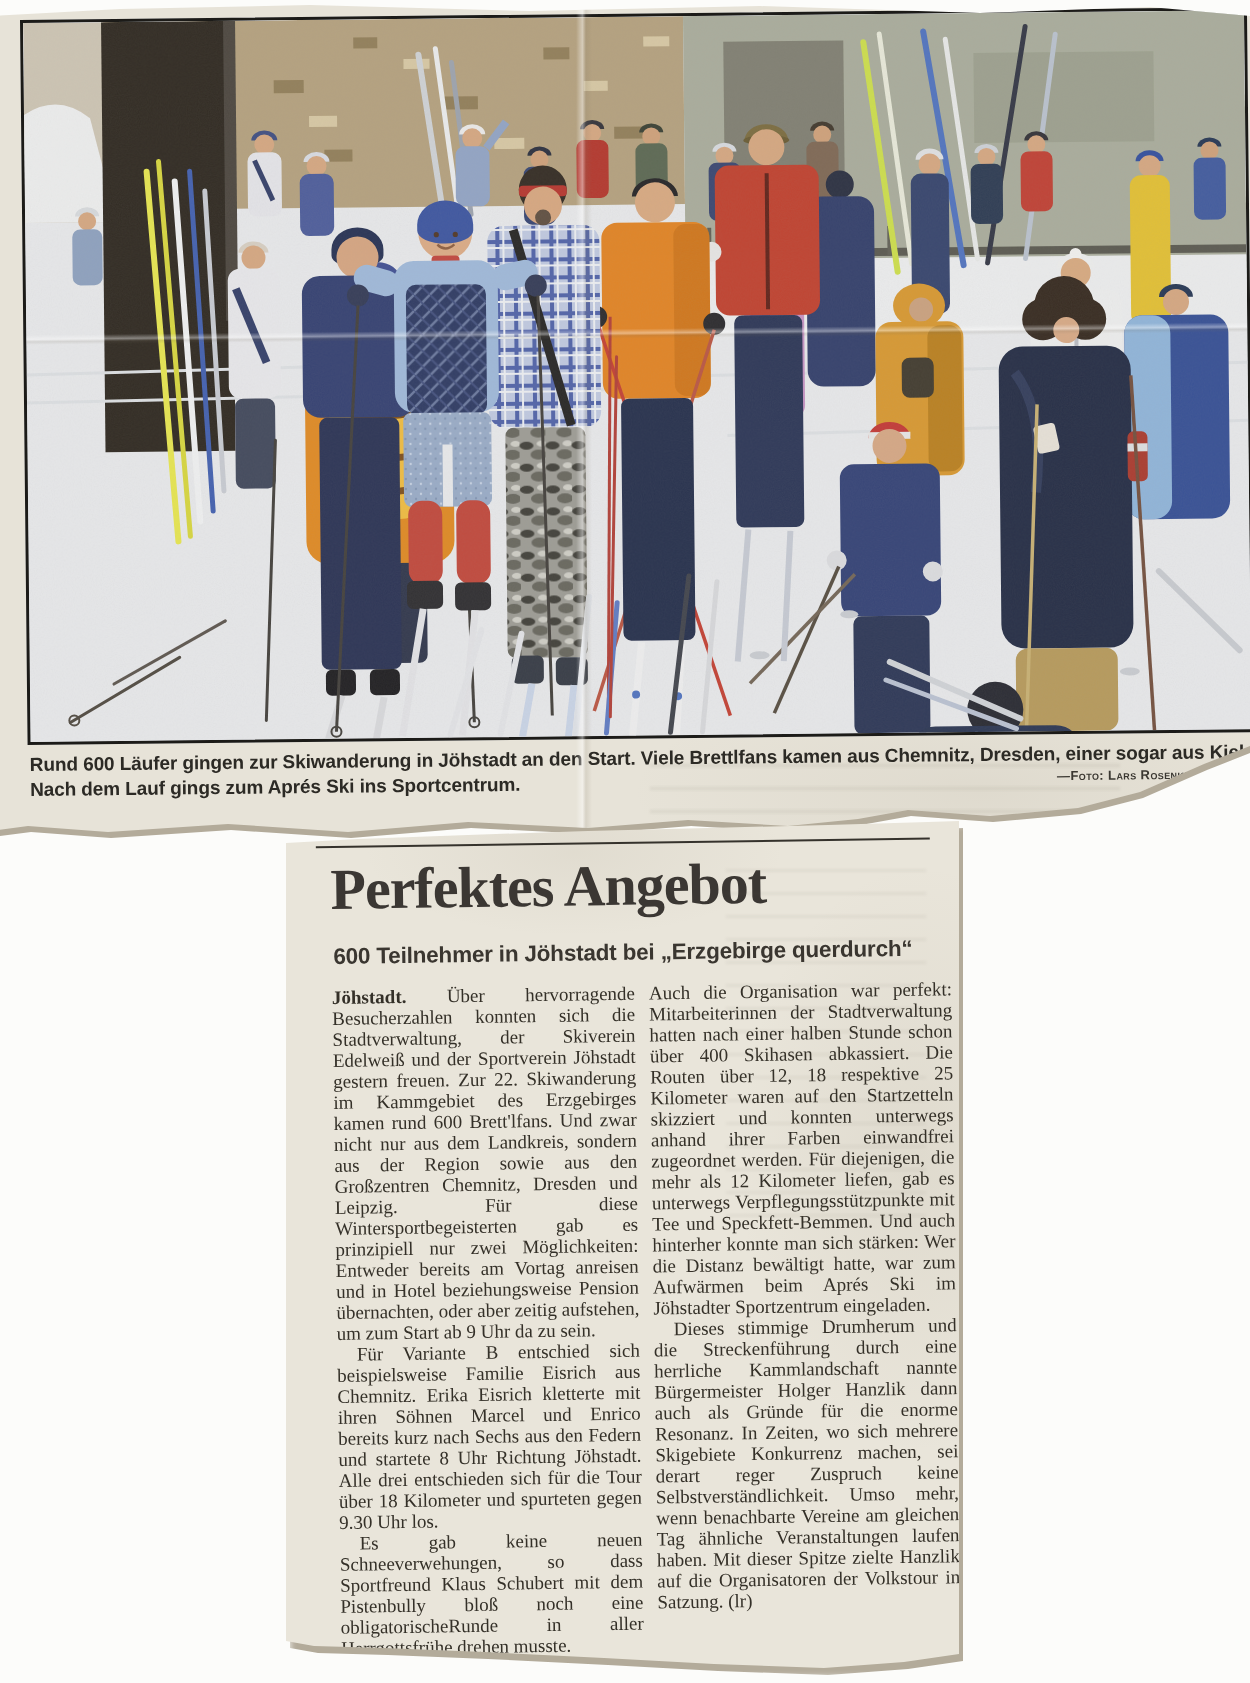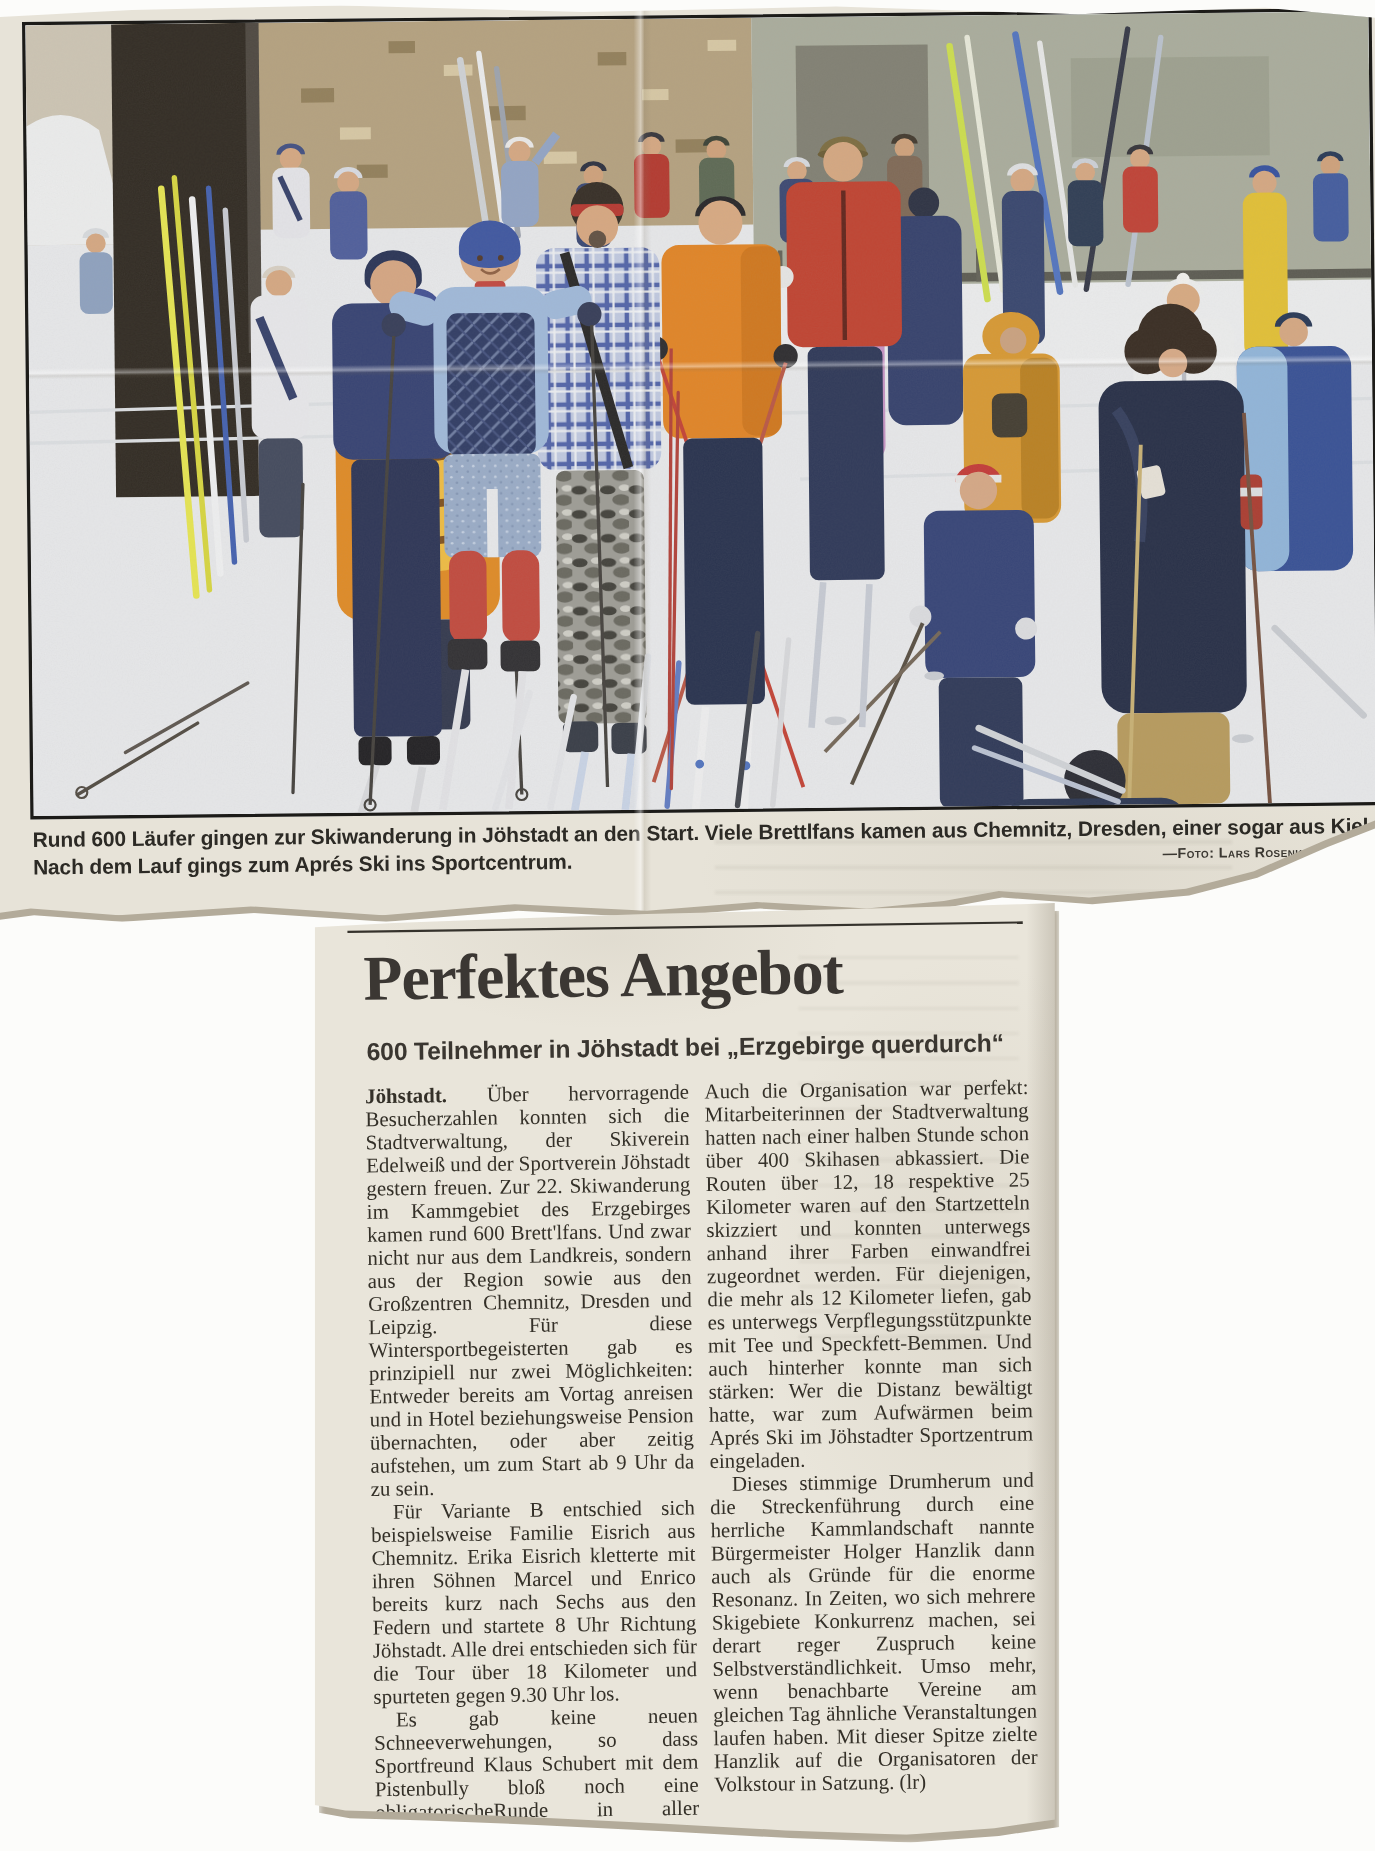--- a/index.html
+++ b/index.html
@@ -3,21 +3,21 @@
 <meta charset="utf-8">
 <style>
   html,body{margin:0;padding:0;background:#f6f5f2;}
   .page{position:relative;width:1250px;height:1683px;background:#fcfcfa;overflow:hidden;
         font-family:"Liberation Sans",sans-serif;}
   
   .clip-poly-photo{clip-path:polygon(0px 12px,130px 5px,320px 1px,540px 7px,770px 2px,990px 9px,1160px 3px,1270px 13px,
     1270px 738px,1214px 760px,1150px 788px,1088px 804px,1000px 812px,918px 806px,868px 815px,798px 822px,698px 816px,
     598px 824px,478px 818px,358px 828px,238px 820px,118px 828px,38px 822px,0px 827px);}
   .clip-poly-article{clip-path:polygon(0px 25px,72px 21px,182px 17px,302px 13px,422px 10px,542px 7px,642px 4px,673px 3px,
-    673px 836px,618px 844px,538px 850px,428px 846px,318px 840px,198px 834px,98px 830px,28px 828px,0px 823px);}
+    673px 836px,618px 844px,538px 850px,428px 846px,318px 840px,198px 834px,98px 830px,28px 828px,0px 823px);padding-left:47px;}
   .photo-shadow{position:absolute;left:-7px;top:10px;width:1270px;height:838px;background:#b3ab9a;filter:blur(3px);}
   .article-shadow{position:absolute;left:290px;top:825px;width:673px;height:852px;background:#b3ab9a;filter:blur(3px);}
   .photo-clipping{position:absolute;left:-10px;top:4px;width:1270px;height:838px;
      background:radial-gradient(ellipse 500px 160px at 78% 94%,rgba(150,140,118,.10),transparent 70%),#e7e3d8;}
   .article-clipping{position:absolute;left:286px;top:818px;width:673px;height:852px;
      background:radial-gradient(ellipse 260px 420px at 88% 40%,rgba(150,140,118,.12),transparent 70%),
                 radial-gradient(ellipse 300px 120px at 40% 4%,rgba(150,140,118,.10),transparent 70%),#e9e5da;}
   
   .photo-tilt{position:absolute;left:30px;top:16px;width:1229px;transform:rotate(-0.6deg);transform-origin:0 0;}
   .photo-frame{width:1221px;height:719px;border:3px solid #1c1b18;background:#e9ebee;position:relative;overflow:hidden;}

